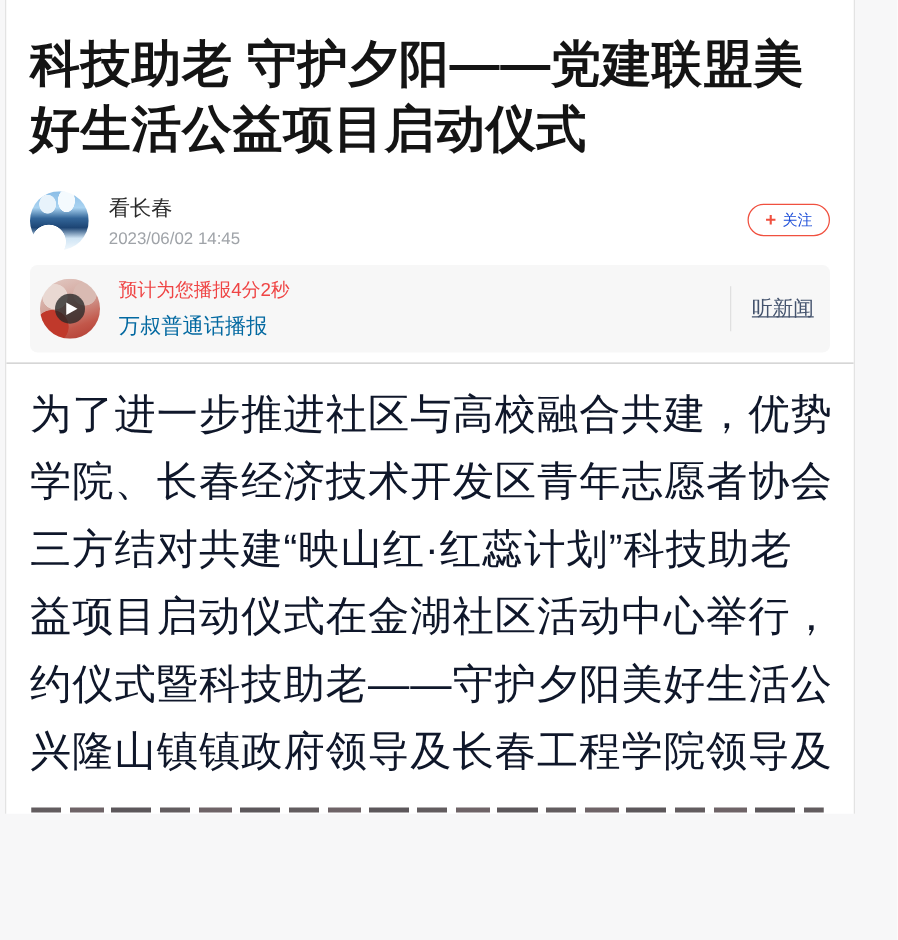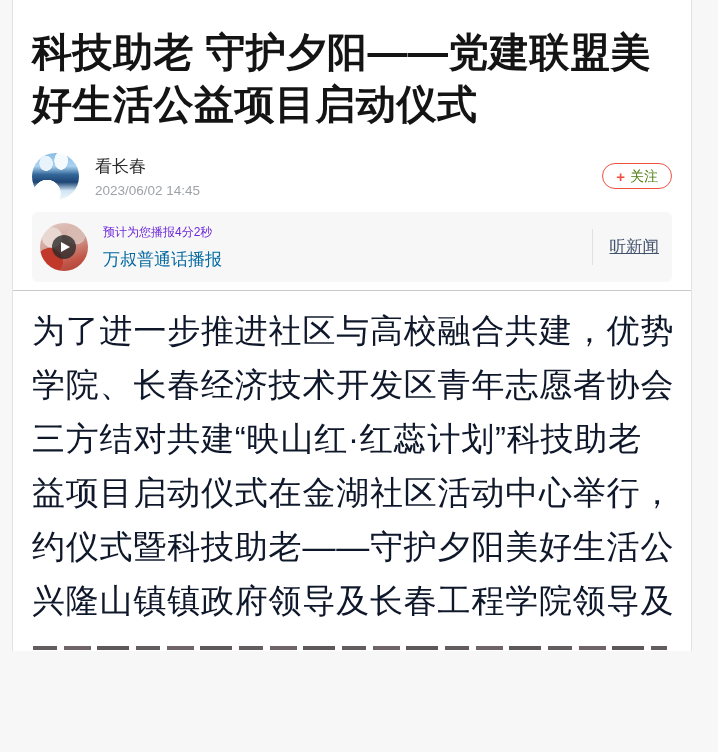--- a/index.html
+++ b/index.html
@@ -3,21 +3,21 @@
 <meta charset="utf-8">
 <style>
   * { box-sizing: border-box; }
   html,body { margin:0; padding:0; }
   body {
     width:718px; height:752px; overflow:hidden;
     background:#f7f7f8;
     font-family:"Liberation Sans","DejaVu Sans",sans-serif;
   }
   .page {
-    position:relative; margin-left:12px; width:680px; height:651px;
+    position:relative; margin-left:4px; width:680px; height:651px;
     background:#ffffff; border-left:1px solid #e3e3e3; border-right:1px solid #e3e3e3;
     overflow:hidden;
   }
   
   .title {
     margin:26px 19px 0; font-size:40px; line-height:52px; font-weight:700;
     color:#141414; letter-spacing:.5px;
   }
   
   .author-row { display:flex; align-items:center; margin:22px 19px 0; height:48px; }
@@ -31,21 +31,21 @@
   }
   .author-meta { margin-left:16px; }
   .author-name { font-size:17px; color:#2b2b2b; cursor:pointer; }
   .timestamp { margin-top:5px; font-size:13.5px; color:#9fa3a8; }
   .follow-btn {
     margin-left:auto; display:flex; align-items:center; gap:5px;
     border:1px solid #f0503f; border-radius:14px; background:#fff;
     padding:4px 13px; height:26px; cursor:pointer;
   }
   .follow-plus { color:#f0503f; font-size:15px; font-weight:700; line-height:1; }
-  .follow-label { color:#4d7c0f; font-size:14px; line-height:1;text-align:center; }
+  .follow-label { color:#1d4ed8; font-size:12px; line-height:1;text-align:center; }
   
   .audio-card {
     display:flex; align-items:center; margin:12px 19px 0; height:70px;
     background:#f7f7f7; border-radius:6px; padding-left:8px;
   }
   .audio-thumb {
     position:relative; width:48px; height:48px; border-radius:50%; flex:none; cursor:pointer;
     background:
       radial-gradient(circle at 25% 30%, #e9d8d2 0 20%, rgba(255,255,255,0) 21%),
       radial-gradient(circle at 75% 25%, #d9bab2 0 18%, rgba(255,255,255,0) 19%),
@@ -58,21 +58,21 @@
     background:rgba(40,40,40,.78);
     display:flex; align-items:center; justify-content:center;
   }
   .play-tri {
     width:0; height:0; margin-left:2px;
     border-left:9px solid #ffffff;
     border-top:5.5px solid transparent;
     border-bottom:5.5px solid transparent;
   }
   .audio-texts { margin-left:15px; flex:1; min-width:0; }
-  .audio-title { font-size:12px; color:#6d28d9; }
+  .audio-title { font-size:15px; color:#ef4444; }
   .audio-sub { margin-top:7px; font-size:17px; color:#0369a1; }
   .listen-btn {
     border-left:1px solid #e0e0e0; height:36px; display:flex; align-items:center;
     padding-left:17px; margin-right:13px; font-size:16.5px; color:#44536d; cursor:pointer;text-decoration:underline;
   }
   
   .content-divider { margin-top:8px; border-top:1px solid #c9c9c9; }
   
   .article { margin:13px 19px 0; }
   .article-line {

